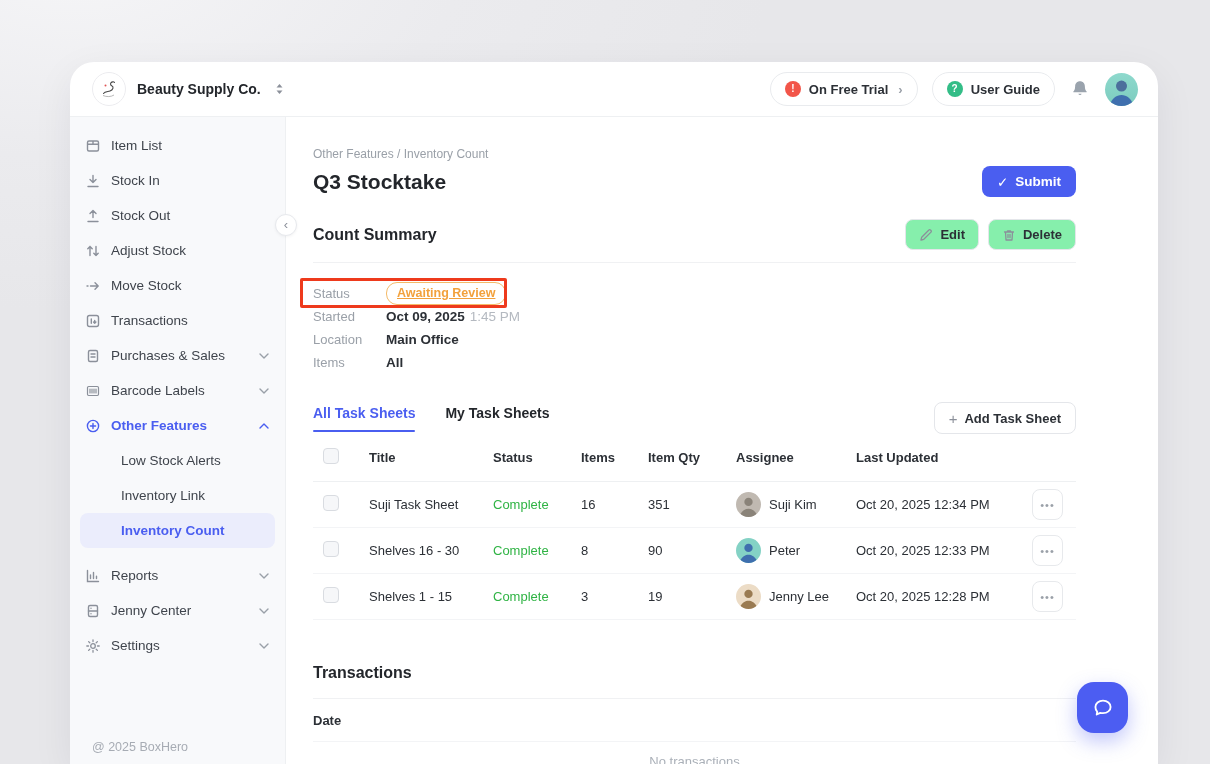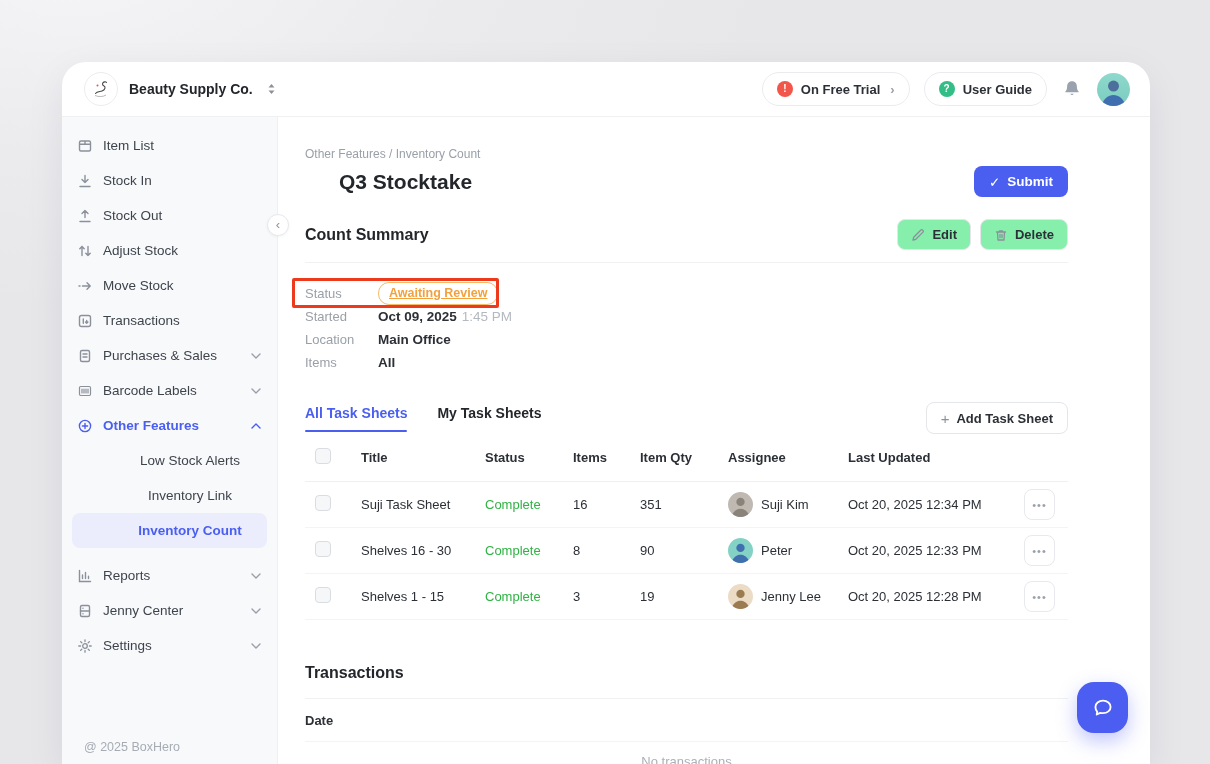--- a/index.html
+++ b/index.html
@@ -4,21 +4,21 @@
 <style>
   * { margin:0; padding:0; box-sizing:border-box; }
   html,body { width:1210px; height:764px; overflow:hidden; }
   body {
     font-family:"Liberation Sans","DejaVu Sans",sans-serif;
     background: radial-gradient(700px 340px at 6% -4%, #f5f5f7 0%, #ebebee 55%, #e7e7ea 100%);
     color:#2c3036;
     position:relative;
   }
   .window {
-    position:absolute; left:62px; top:62px; width:1088px; height:702px;
+    position:absolute; left:70px; top:62px; width:1088px; height:702px;
     background:#fff; border-radius:24px 24px 0 0;
     box-shadow:0 12px 40px rgba(30,34,60,.07);
     display:flex; flex-direction:column; overflow:hidden;
   }
   
   .topbar { height:55px; flex:0 0 55px; display:flex; align-items:center; padding:0 20px 0 22px; border-bottom:1px solid #eef0f2; }
   .logo-circle { width:34px; height:34px; border-radius:50%; border:1px solid #ececef; background:#fff; display:flex; align-items:center; justify-content:center; }
   .company-name { font-size:14px; font-weight:700; margin-left:11px; color:#23262b; }
   .sort-icon { margin-left:14px; display:flex; flex-direction:column; gap:1px; cursor:pointer; }
   .topbar-right { margin-left:auto; display:flex; align-items:center; gap:14px; }
@@ -32,28 +32,28 @@
   .avatar-person { position:absolute; inset:0; }
   
   .content-wrap { flex:1; display:flex; min-height:0; position:relative; }
   .sidebar { width:216px; flex:0 0 216px; background:#f8f9fb; border-right:1px solid #eef0f2; padding-top:11px; display:flex; flex-direction:column; position:relative; }
   .collapse-btn { position:absolute; left:205px; top:97px; width:22px; height:22px; border-radius:50%; background:#fff; border:1px solid #e7e9ed; box-shadow:0 1px 3px rgba(0,0,0,.05); display:flex; align-items:center; justify-content:center; color:#8b909a; font-size:13px; z-index:5; cursor:pointer; line-height:1; padding-bottom:1px; }
   .nav-item { height:35px; display:flex; align-items:center; padding:0 16px 0 14px; cursor:pointer; }
   .nav-ico { width:17px; height:17px; flex:0 0 17px; display:flex; align-items:center; justify-content:center; }
   .nav-label { margin-left:10px; font-size:13.5px; color:#3f444c; }
   .nav-item.accent .nav-label { color:#4a5ef0; font-weight:600; }
   .nav-chev { margin-left:auto; display:flex; }
-  .nav-sub { height:35px; display:flex; align-items:center; padding-left:41px; margin:0 10px; border-radius:8px; font-size:13.5px; color:#3f444c; cursor:pointer;justify-content:center; }
+  .nav-sub { height:35px; display:flex; align-items:center; padding-left:41px; margin:0 10px; border-radius:8px; font-size:13.5px; color:#3f444c; cursor:pointer; }
   .nav-sub.selected { background:#ebedfc; color:#4a5ef0; font-weight:600; }
   .sidebar-footer { margin-top:auto; padding:0 0 10px 22px; font-size:12.5px; color:#a7acb4; }
   
   .main { flex:1; padding:30px 82px 0 27px; min-width:0; }
   .breadcrumb { font-size:12px; color:#9aa0a8; }
   .title-row { display:flex; align-items:center; justify-content:space-between; margin-top:5px; }
-  .page-title { font-size:21px; font-weight:700; color:#23262b;margin-left:34px; }
+  .page-title { font-size:21px; font-weight:700; color:#23262b; }
   .btn-primary { display:flex; align-items:center; gap:7px; height:31px; padding:0 15px; background:#4a5ef0; color:#fff; border:none; border-radius:8px; font-size:13.5px; font-weight:600; cursor:pointer; font-family:inherit; }
   .section-row { display:flex; align-items:center; justify-content:space-between; margin-top:22px; }
   .section-title { font-size:16px; font-weight:700; color:#23262b; }
   .btn-group { display:flex; gap:9px; }
   .btn-ghost { display:flex; align-items:center; gap:7px; height:31px; padding:0 13px; background:#86efac; border:1px solid #e4e6ea; border-radius:8px; font-size:13px; font-weight:600; color:#2c3036; cursor:pointer; font-family:inherit; }
   .divider { border-top:1px solid #f0f1f3; margin-top:12px; }
   
   .summary { margin-top:19px; }
   .sum-row { display:flex; align-items:center; height:23px; position:relative; }
   .sum-label { width:73px; flex:0 0 73px; font-size:13px; color:#9aa0a8; }

